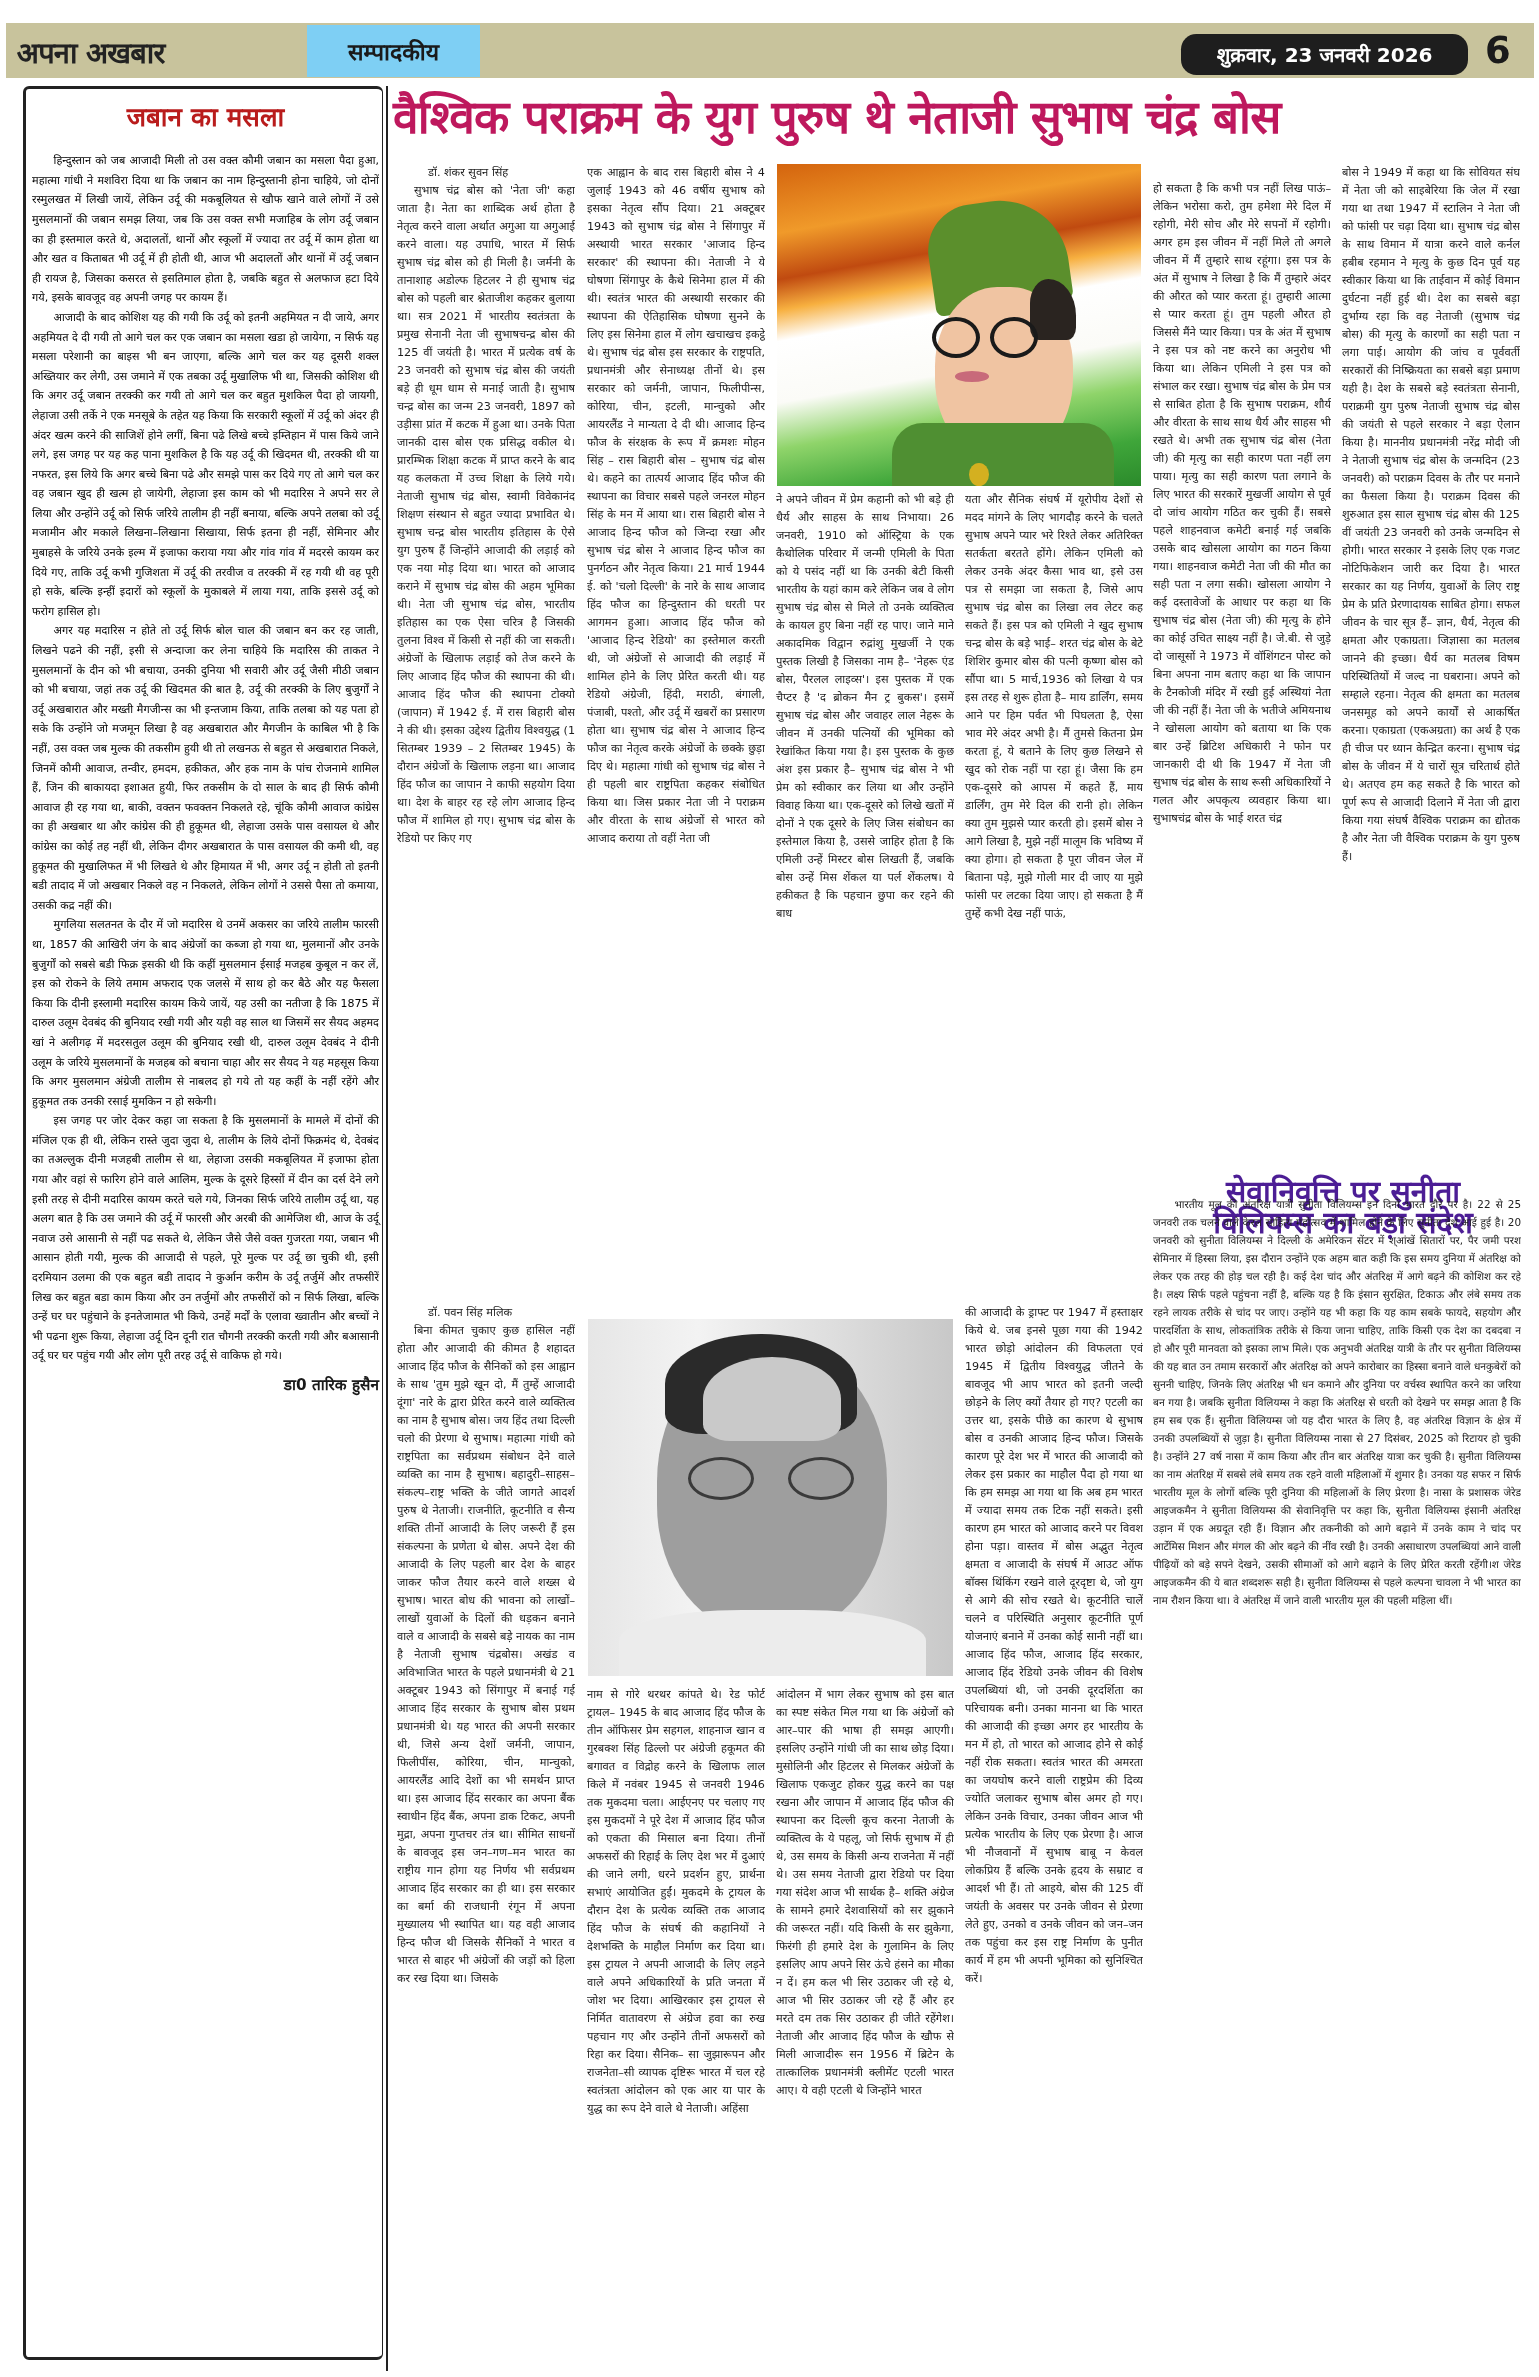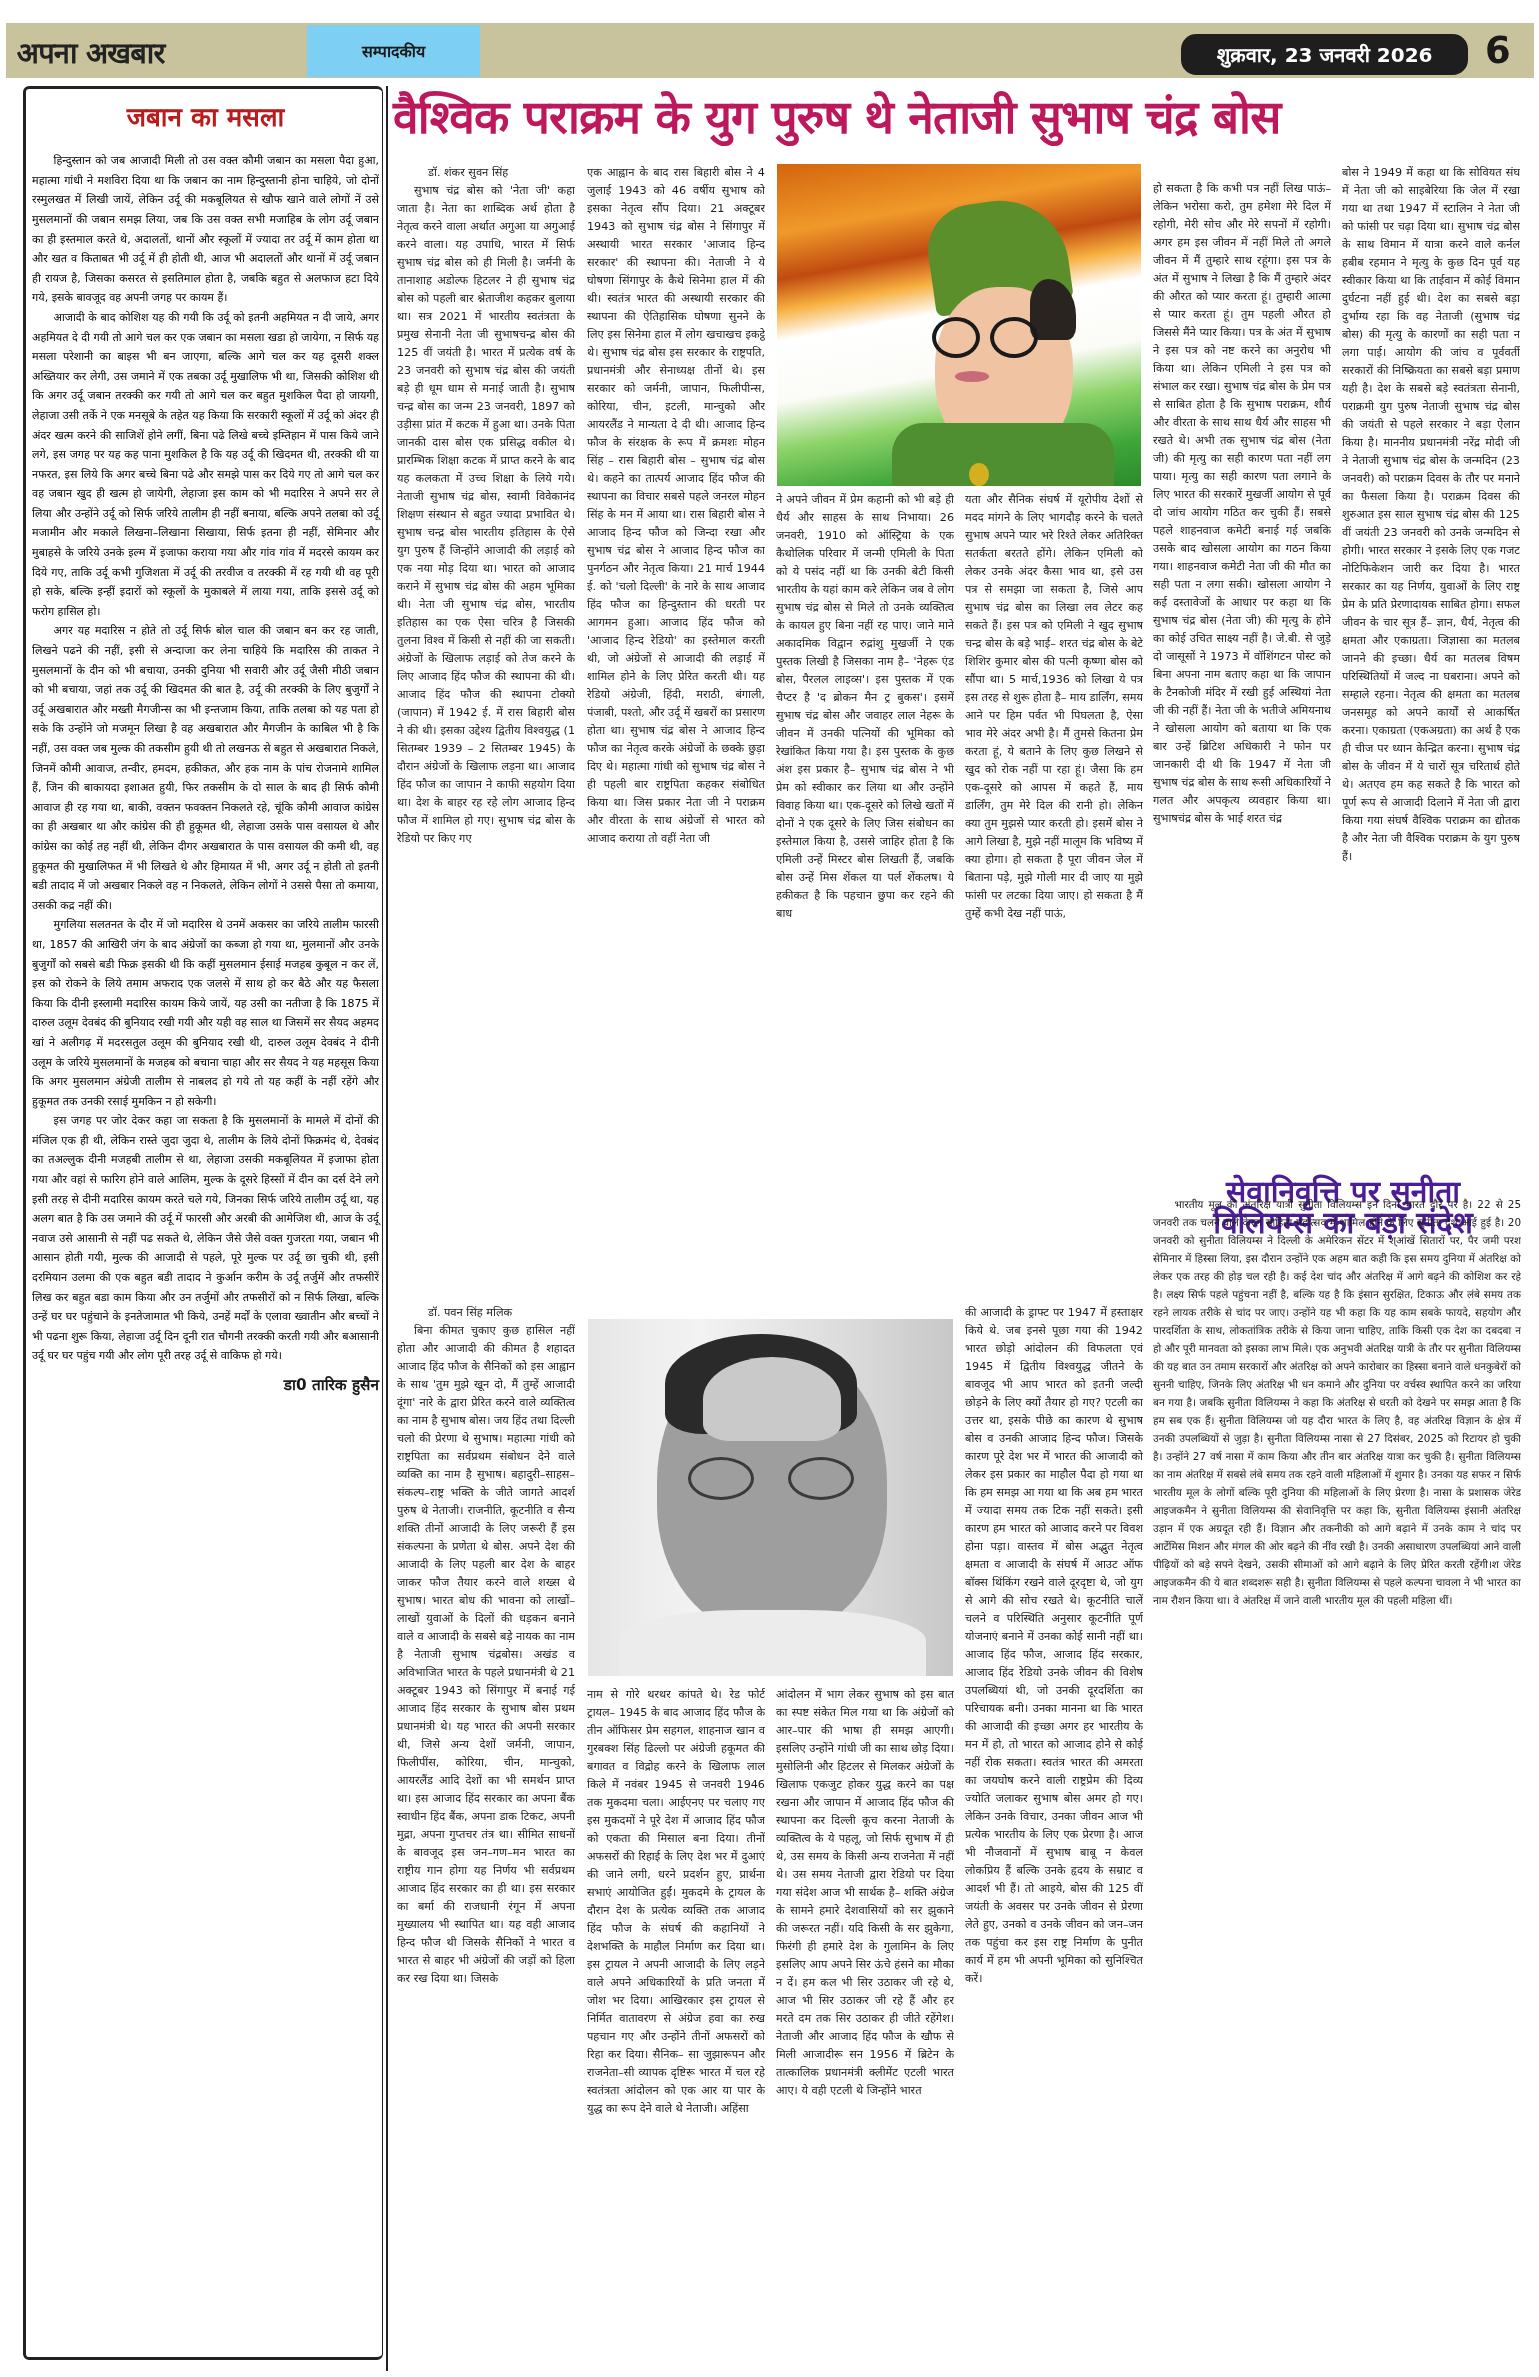--- a/index.html
+++ b/index.html
@@ -2,21 +2,21 @@
 <html style="font-size:12.3px"><head>
 <meta charset="utf-8">
 <style>
   * { box-sizing: border-box; margin: 0; padding: 0; }
   html, body { width: 1540px; height: 2377px; background: #ffffff; overflow: hidden; }
   body { font-family: "DejaVu Sans", "Liberation Sans", sans-serif; color: #1a1a1a; position: relative; }
 
   
   .masthead { position: absolute; left: 6.1px; top: 23px; width: 1528px; height: 55px; background: #c8c39c; }
   .masthead .paper-name { position: absolute; left: 10.7px; top: 9.2px; font-size: 29px; font-weight: bold; color: #222; letter-spacing: -0.8px; }
-  .masthead .section-tag { position: absolute; left: 301px; top: 1.5px; width: 173px; height: 52px; background: #7ecff4; display: flex; align-items: center; justify-content: center; font-size: 16px; font-weight: bold; color: #1a1a1a; }
+  .masthead .section-tag { position: absolute; left: 301px; top: 1.5px; width: 173px; height: 52px; background: #7ecff4; display: flex; align-items: center; justify-content: center; font-size: 23px; font-weight: bold; color: #1a1a1a; }
   .masthead .date-pill { position: absolute; left: 1175px; top: 10.7px; width: 287px; height: 41px; background: #1e1e1e; border-radius: 15.3px; color: #fff; font-size: 20px; font-weight: bold; display: flex; align-items: center; justify-content: center; text-align: center; }
   .masthead .page-no { position: absolute; left: 1479px; top: 6.1px; font-size: 37px; font-weight: bold; color: #1a1a1a; }
 
   
   .editorial { position: absolute; left: 23px; top: 86px; width: 360px; height: 2274px; border: 3.8px solid #222; border-right: 1.5px solid #222; border-radius: 6.1px; padding: 9.2px 3.1px 6.1px 6.1px; }
   .editorial h2 { text-align: center; font-size: 26px; font-weight: bold; margin-bottom: 17px; color: #b91c1c; }
   .editorial p { font-size: 11px; line-height: 19.6px; text-align: justify; text-indent: 21.5px; color: #000000; }
   .editorial .byline { text-align: right; font-weight: bold; font-size: 15.3px; margin-top: 7.7px; }
 
   

